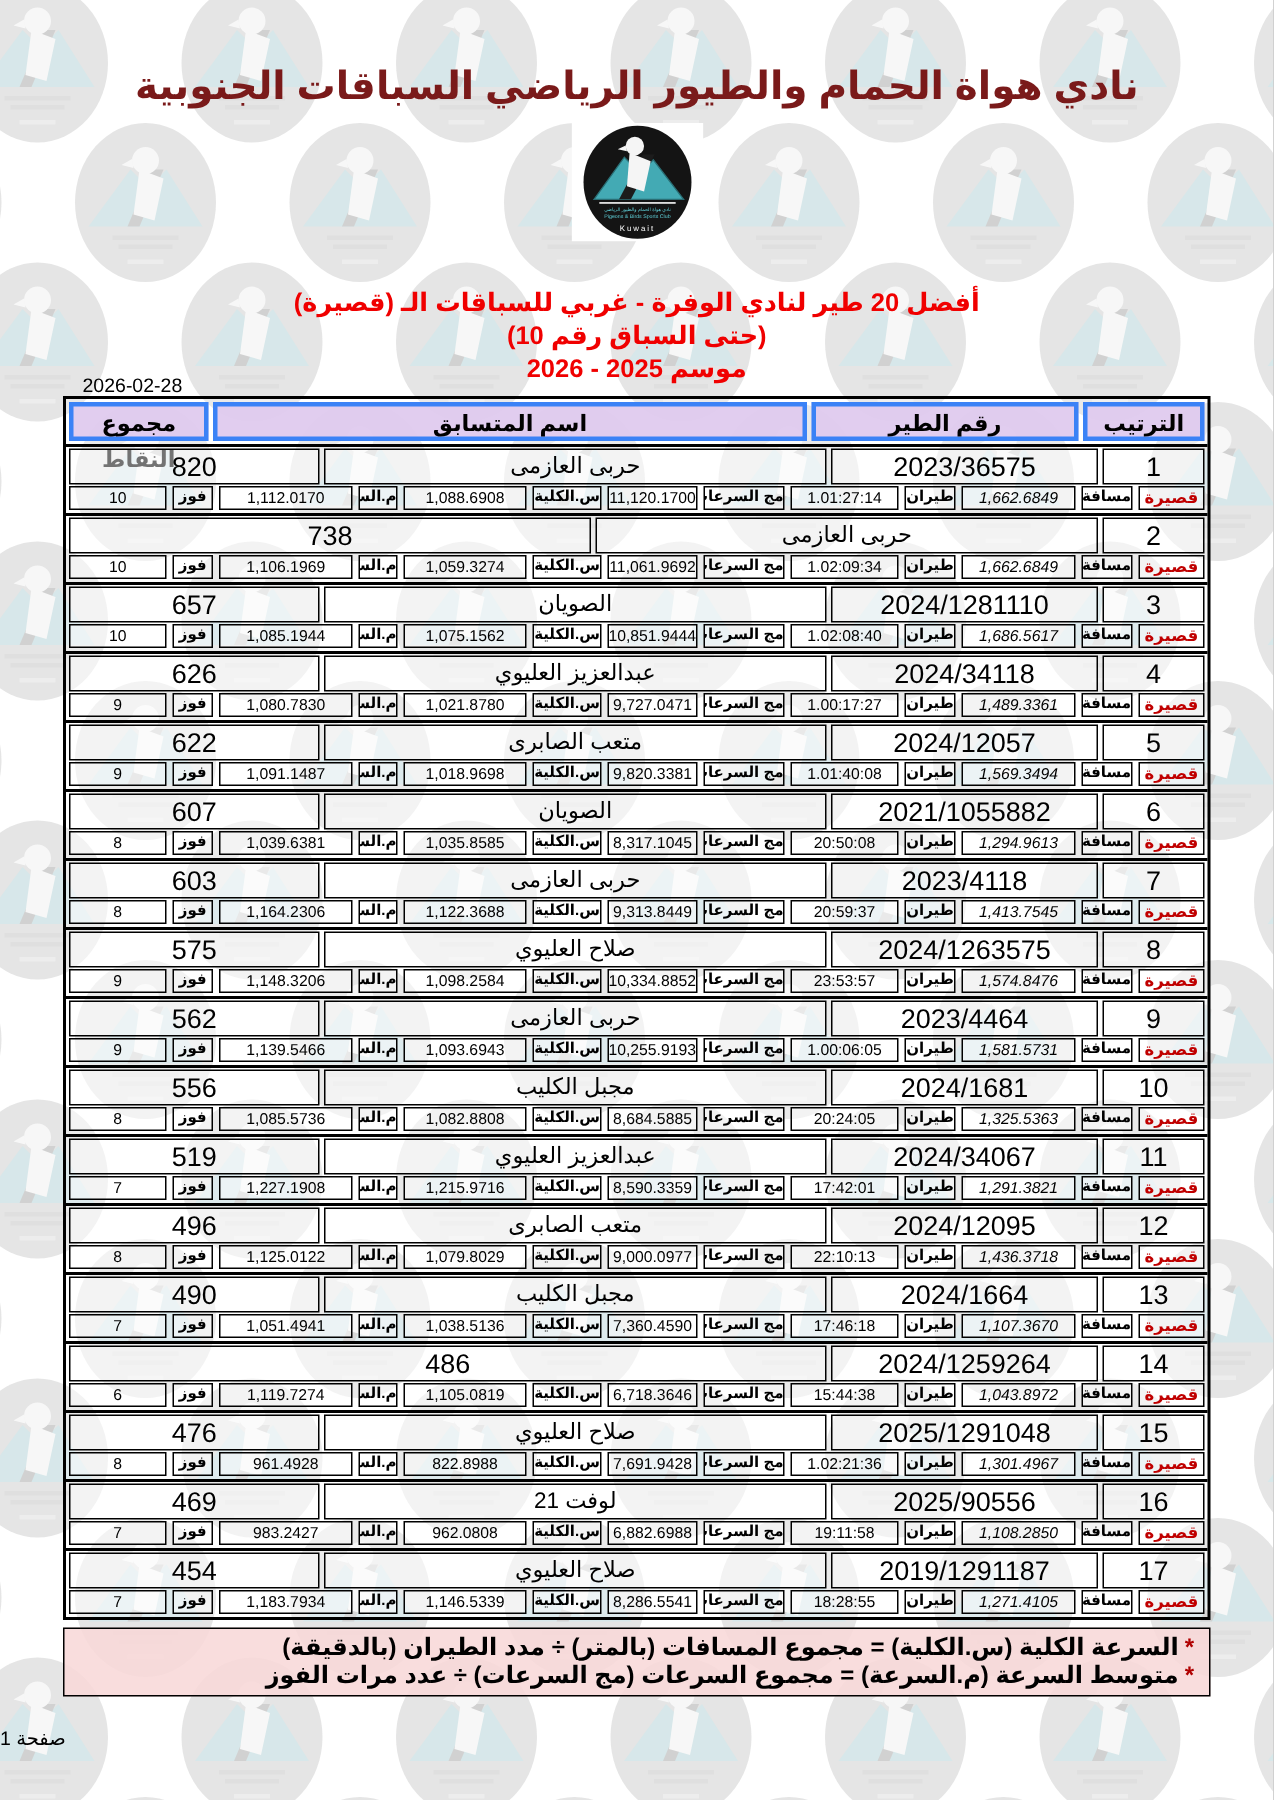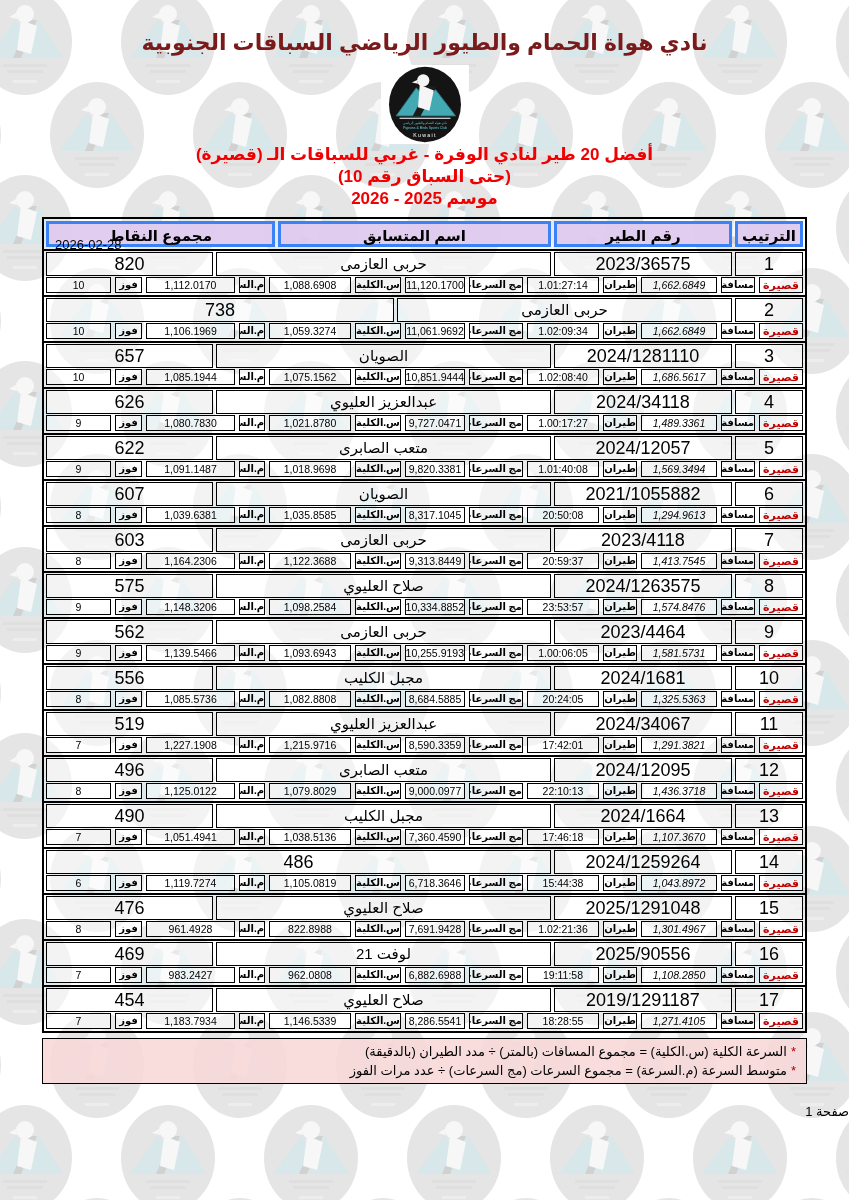--- a/index.html
+++ b/index.html
@@ -2,32 +2,32 @@
 <html lang="ar"><head>
 <meta charset="utf-8">
 <style>
   * { box-sizing: border-box; margin: 0; padding: 0; }
   body { background: #888; font-family: "Liberation Sans", "DejaVu Sans", sans-serif; }
   .page { position: relative; width: 849px; height: 1200px; margin: 0 auto; background: #fff; overflow: hidden; }
   .watermarks { position: absolute; inset: 0; opacity: .45; z-index: 0; }
   .wm { position: absolute; width: 100px; height: 112px; }
   .content { position: relative; z-index: 1; height: 100%; }
 
-  .club-title { margin-top: 30px; text-align: center; direction: rtl;
-    color: #7a1a1a; font-size: 22px; font-weight: bold; letter-spacing: .5px; }
+  .club-title { margin-top: 42px; text-align: center; direction: rtl;
+    color: #7a1a1a; font-size: 26px; font-weight: bold; letter-spacing: .5px; }
   .logo-wrap { width: 88px; height: 79px; margin: 9px auto 0; }
   .subtitle { direction: rtl; text-align: center; color: #f00000; font-weight: bold; font-size: 17px; line-height: 22px; }
-  .subtitle.first { margin-top: 0; }
+  .subtitle.first { margin-top: 30px; }
   .report-date { position: absolute; left: 55px; top: 207px; direction: ltr; font-size: 13px; color: #000; }
 
   .rtable { direction: rtl; margin: 7px 42px 0; width: 765px; border: 2px solid #000; background: rgba(255,255,255,.15); }
   .thead { display: flex; gap: 3px; padding: 2px; }
   .hcell { height: 26px; line-height: 24px; border: 3px solid #3b82f6; background: rgba(222,201,238,.92);
     text-align: center; font-weight: bold; font-size: 15px; }
-  .h-rank { width: 68px; } .h-bird { width: 178px; } .h-name { width: 273px; } .h-points { flex: 1; }
+  .h-rank { width: 81px; } .h-bird { width: 178px; } .h-name { width: 396px; } .h-points { flex: 1; }
 
   .group { border-top: 2px solid #000; padding: 1px 2px 2px; }
   .main-row { display: flex; gap: 3px; margin-bottom: 1px; }
   .cell { height: 24px; line-height: 22px; border: 1px solid #000; background: rgba(255,255,255,.45); text-align: center; }
   .c-rank { width: 68px; font-size: 18px; }
   .c-bird { width: 178px; font-size: 18px; }
   .c-name { width: 335px; font-size: 15px; }
   .c-points { flex: 1; font-size: 18px; }
 
   .detail-row { display: flex; gap: 4px; }
@@ -37,23 +37,23 @@
   .d-badge { width: 44px; color: #c00000; font-weight: bold; font-size: 11px; }
   .w-dl { width: 34px; } .w-dv { width: 76px; font-style: italic; }
   .w-fl { width: 34px; } .w-fv { width: 72px; }
   .w-sl { width: 54px; } .w-sv { width: 60px; }
   .w-tl { width: 46px; } .w-tv { width: 82px; }
   .w-al { width: 26px; } .w-av { width: 89px; }
   .w-wl { width: 27px; } .w-wv { width: 34px; flex: 1; }
 
   .notes { direction: rtl; margin: 5px 42px 0; width: 765px; border: 1px solid #000;
     background: rgba(248,216,216,.88); padding: 3px 10px; }
-  .note-line { font-size: 13px; font-weight: normal; line-height: 19px; color: #000; }
+  .note-line { font-size: 16px; font-weight: bold; line-height: 19px; color: #000; }
   .note-star { color: #b00000; padding-left: 4px; }
-  .pageno { margin-top: 20px; text-align: right; font-size: 13px; direction: rtl; }
+  .pageno { margin-top: 20px; text-align: left; font-size: 13px; direction: rtl; }
 </style>
 </head>
 <body>
 
 <div class="page">
   <div id="watermarks" class="watermarks">
       <div class="wm" style="left: -25px; top: -14px;">
   <svg viewBox="0 0 100 112" width="100" height="112">
     <ellipse cx="50" cy="56" rx="47" ry="53" fill="#c6c6c6"></ellipse>
     <polygon points="12,72 40,34 52,46 64,34 88,72" fill="#a7ccd1"></polygon>

